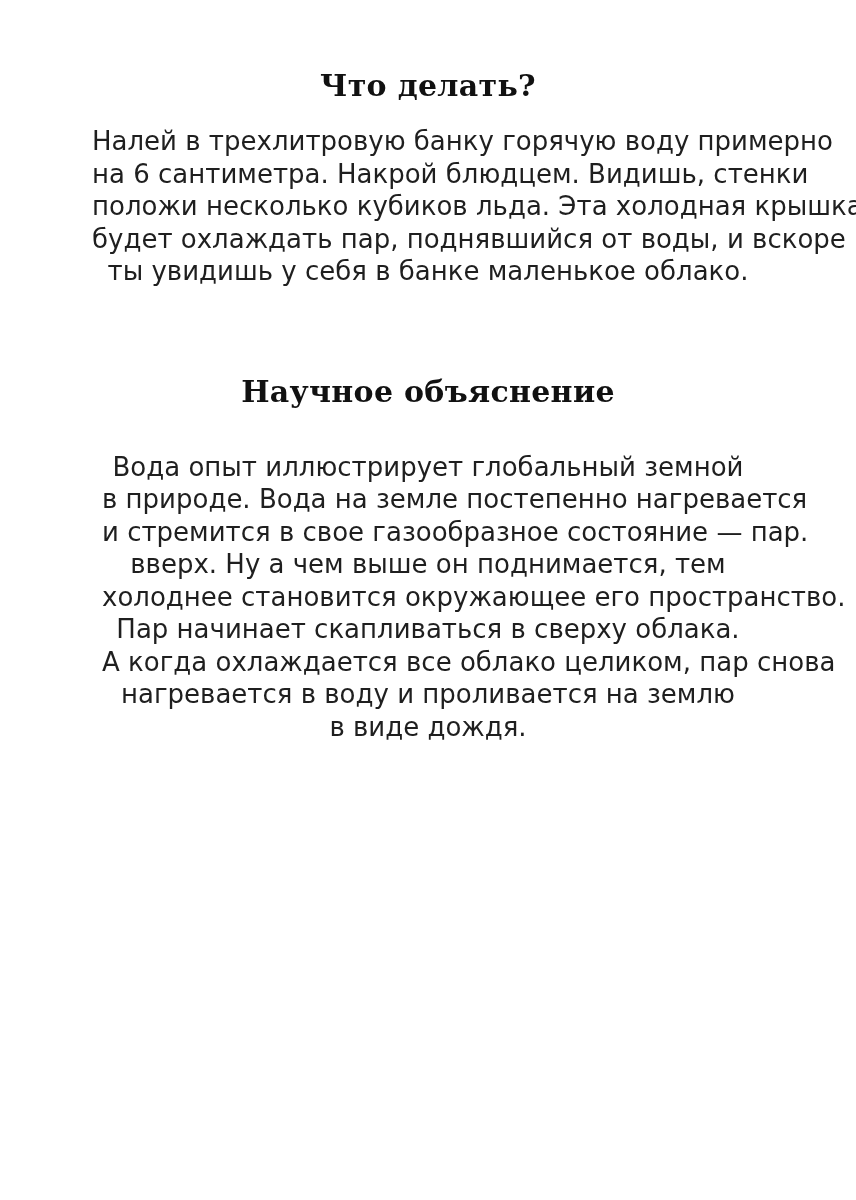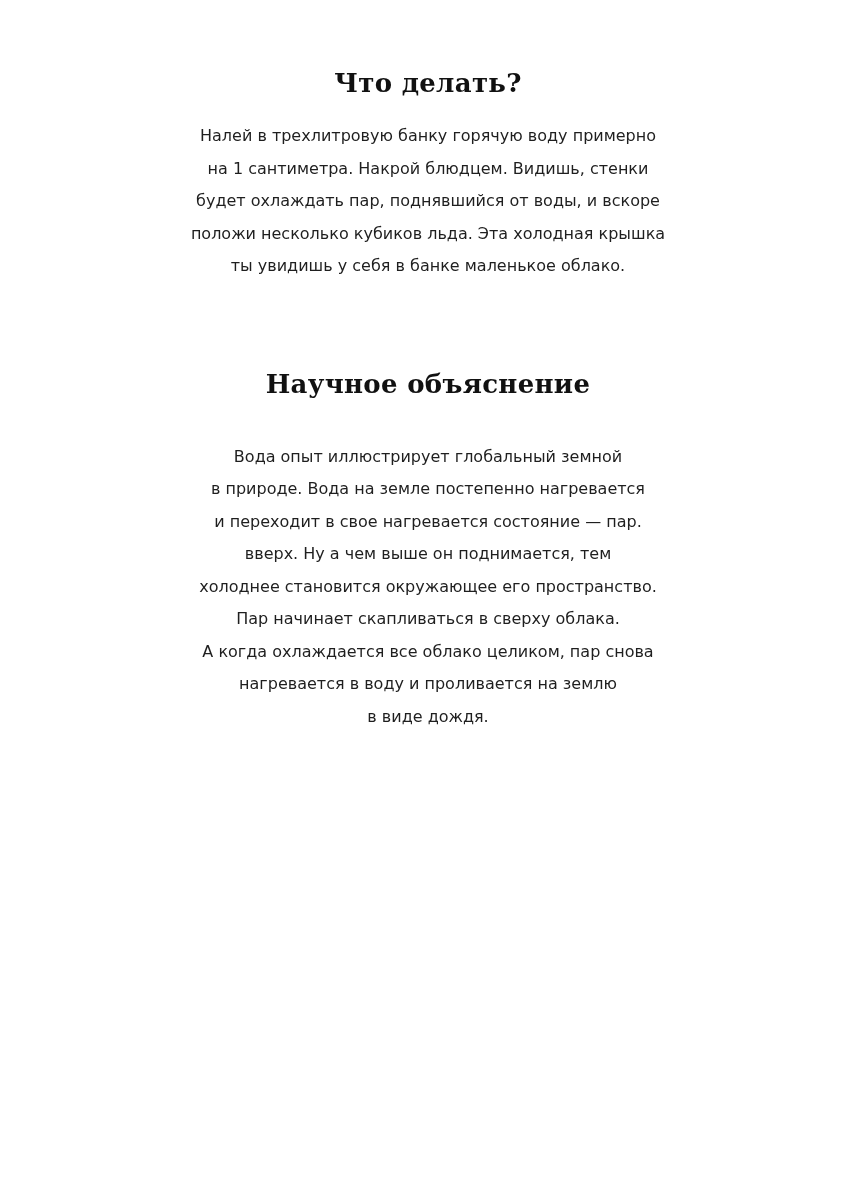--- a/index.html
+++ b/index.html
@@ -20,29 +20,29 @@
     box-sizing: border-box;
     padding: 68px 80px 0 80px;
     position: relative;
   }
   .section {
     width: 100%;
   }
   .section-title {
     font-family: "DejaVu Serif", serif;
     font-weight: 700;
-    font-size: 26px;
+    font-size: 30px;
     letter-spacing: 0.3px;
     text-align: center;
     color: #111111;
     margin: 0;
   }
   .section-body {
     text-align: center;
-    font-size: 16px;
+    font-size: 26px;
     line-height: 32.5px;
     color: #1f1f1f;
     margin: 0;
     font-weight: 500;
   }
   #section-what-to-do .section-title {
     margin-bottom: 22px;
   }
   #section-what-to-do .section-body {
     padding: 0 12px;
@@ -63,33 +63,33 @@
 </style>
 </head>
 <body>
 
 <div class="page">
 
   <div class="section" id="section-what-to-do">
     <h1 class="section-title">Что делать?</h1>
     <p class="section-body">
       <span class="line">Налей в трехлитровую банку горячую воду примерно</span>
-      <span class="line">на 1 сантиметра. Накрой блюдцем. Видишь, стенки</span>
+      <span class="line">на 6 сантиметра. Накрой блюдцем. Видишь, стенки</span>
+      <span class="line">положи несколько кубиков льда. Эта холодная крышка</span>
       <span class="line">будет охлаждать пар, поднявшийся от воды, и вскоре</span>
-      <span class="line">положи несколько кубиков льда. Эта холодная крышка</span>
       <span class="line">ты увидишь у себя в банке маленькое облако.</span>
     </p>
   </div>
 
   <div class="section" id="section-explanation">
     <h1 class="section-title">Научное объяснение</h1>
     <p class="section-body">
       <span class="line">Вода опыт иллюстрирует глобальный земной</span>
       <span class="line">в природе. Вода на земле постепенно нагревается</span>
-      <span class="line">и переходит в свое нагревается состояние — пар.</span>
+      <span class="line">и стремится в свое газообразное состояние — пар.</span>
       <span class="line">вверх. Ну а чем выше он поднимается, тем</span>
       <span class="line">холоднее становится окружающее его пространство.</span>
       <span class="line">Пар начинает скапливаться в сверху облака.</span>
       <span class="line">А когда охлаждается все облако целиком, пар снова</span>
       <span class="line">нагревается в воду и проливается на землю</span>
       <span class="line">в виде дождя.</span>
     </p>
   </div>
 
 </div>

